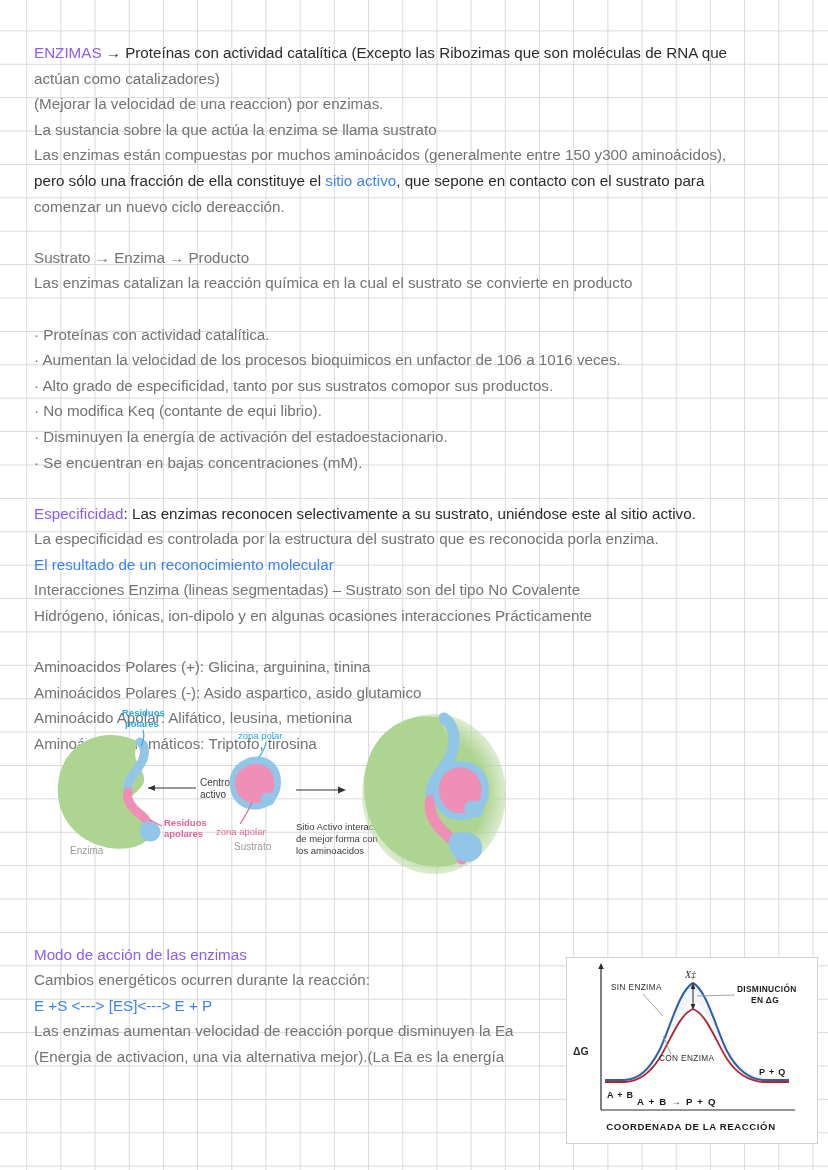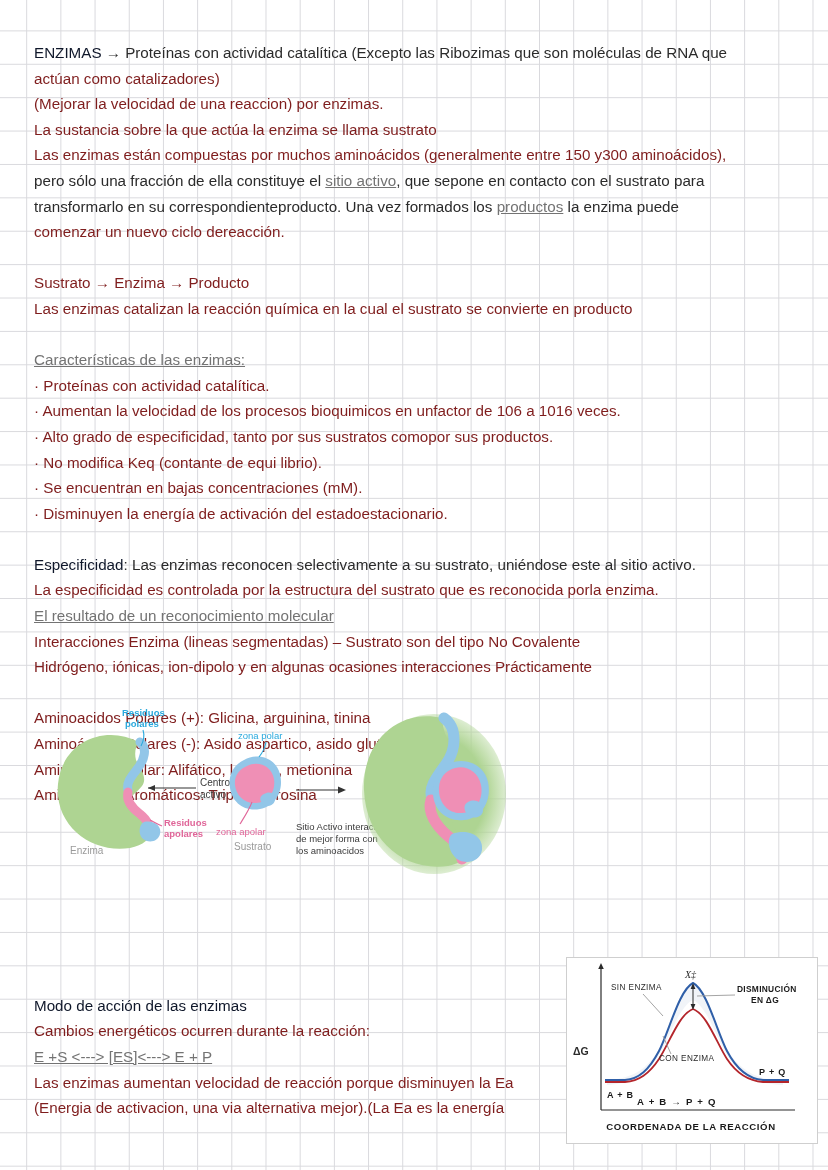--- a/index.html
+++ b/index.html
@@ -40,30 +40,30 @@
   #content {
     position: absolute;
     left: 34px;
     top: 40px;
     width: 760px;
   }
 
   .line {
     font-size: 15.2px;
     line-height: 25.6px;
-    color: #7f1d1d;
+    color: #737373;
     white-space: nowrap;
   }
   .wrapline {
     font-size: 15.2px;
     line-height: 25.6px;
     color: #2b2b2b;
   }
-  .red { color: #0f172a; }
-  .blue { color: #737373; text-decoration: underline; }
+  .red { color: #8b5cf6; }
+  .blue { color: #3b82f6; }
   .spacer { height: 25.6px; }
 
   
   #enzyme-figure {
     position: absolute;
     left: 44px;
     top: 702px;
     width: 470px;
     height: 185px;
   }
@@ -92,39 +92,35 @@
   <div class="wrapline">
     <span class="red">ENZIMAS</span><span> → Proteínas con actividad catalítica (Excepto las Ribozimas que son moléculas de RNA que</span>
   </div>
   <div class="line">actúan como catalizadores)</div>
   <div class="line">(Mejorar la velocidad de una reaccion) por enzimas.</div>
   <div class="line">La sustancia sobre la que actúa la enzima se llama sustrato</div>
   <div class="line">Las enzimas están compuestas por muchos aminoácidos (generalmente entre 150 y300 aminoácidos),</div>
   <div class="wrapline">
     <span>pero sólo una fracción de ella constituye el </span><span class="blue">sitio activo</span><span>, que sepone en contacto con el sustrato para</span>
   </div>
-  <div class="wrapline">
-    <span>transformarlo en su correspondienteproducto. Una vez formados los </span><span class="blue">productos</span><span> la enzima puede</span>
-  </div>
   <div class="line">comenzar un nuevo ciclo dereacción.</div>
 
   <div class="spacer"></div>
 
   <div class="line">Sustrato → Enzima → Producto</div>
   <div class="line">Las enzimas catalizan la reacción química en la cual el sustrato se convierte en producto</div>
 
   <div class="spacer"></div>
 
-  <div class="line blue">Características de las enzimas:</div>
   <div class="line">· Proteínas con actividad catalítica.</div>
   <div class="line">· Aumentan la velocidad de los procesos bioquimicos en unfactor de 106 a 1016 veces.</div>
   <div class="line">· Alto grado de especificidad, tanto por sus sustratos comopor sus productos.</div>
   <div class="line">· No modifica Keq (contante de equi librio).</div>
+  <div class="line">· Disminuyen la energía de activación del estadoestacionario.</div>
   <div class="line">· Se encuentran en bajas concentraciones (mM).</div>
-  <div class="line">· Disminuyen la energía de activación del estadoestacionario.</div>
 
   <div class="spacer"></div>
 
   <div class="wrapline">
     <span class="red">Especificidad</span><span>: Las enzimas reconocen selectivamente a su sustrato, uniéndose este al sitio activo.</span>
   </div>
   <div class="line">La especificidad es controlada por la estructura del sustrato que es reconocida porla enzima.</div>
   <div class="line blue">El resultado de un reconocimiento molecular</div>
   <div class="line">Interacciones Enzima (lineas segmentadas) – Sustrato son del tipo No Covalente</div>
   <div class="line">Hidrógeno, iónicas, ion-dipolo y en algunas ocasiones interacciones Prácticamente</div>

